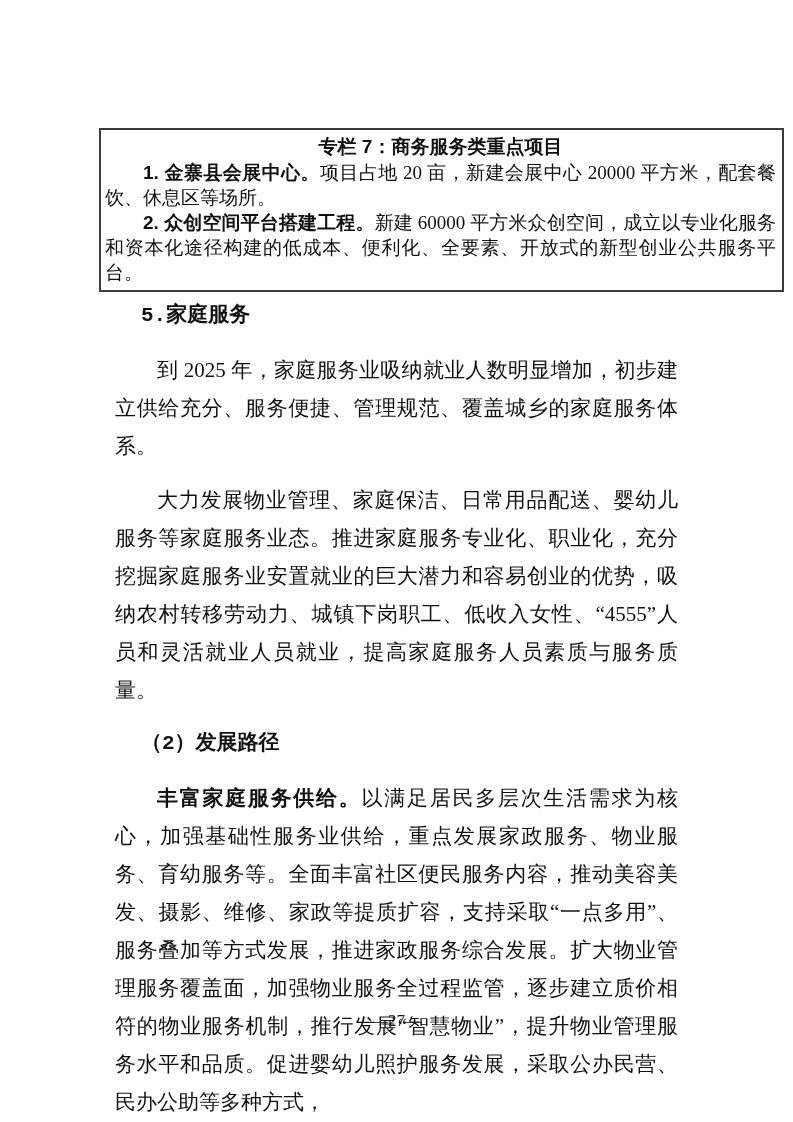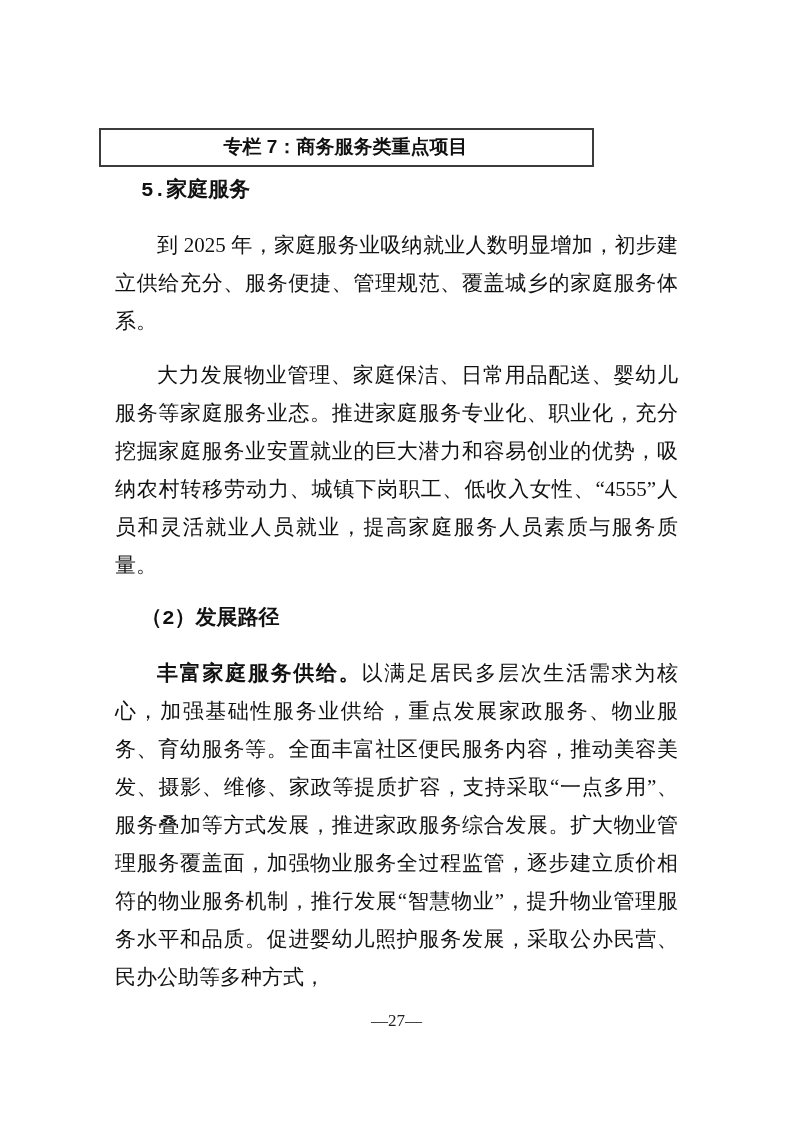--- a/index.html
+++ b/index.html
@@ -18,21 +18,21 @@
   }
   .content {
     position: absolute;
     left: 99px;
     top: 128px;
     width: 595px;
   }
   
   .box {
     box-sizing: border-box;
-    width: 495px;
+    width: 685px;
     border: 2px solid #3c3c3c;
     padding: 3px 6px 5px 4px;
   }
   .box-title {
     text-align: center;
     font-weight: 700;
     font-family: "Liberation Sans", "DejaVu Sans", sans-serif;
     font-size: 19px;
     line-height: 27px;
   }
@@ -79,20 +79,24 @@
   }
 </style>
 </head>
 <body>
 
 <div class="page">
   <div class="content">
 
     <div class="box">
       <div class="box-title">专栏 7：商务服务类重点项目</div>
+      <div class="box-paras">
+          <p class="para"><span class="seg-bold">1. 金寨县会展中心。</span><span>项目占地 20 亩，新建会展中心 20000 平方米，配套餐饮、休息区等场所。</span></p>
+          <p class="para"><span class="seg-bold">2. 众创空间平台搭建工程。</span><span>新建 60000 平方米众创空间，成立以专业化服务和资本化途径构建的低成本、便利化、全要素、开放式的新型创业公共服务平台。</span></p>
+        </div>
     </div>
 
     <div class="body-text">
       <h2 class="heading">5.家庭服务</h2>
 
       <div>
           <p class="para"><span>到 2025 年，家庭服务业吸纳就业人数明显增加，初步建立供给充分、服务便捷、管理规范、覆盖城乡的家庭服务体系。</span></p>
         </div>
 
       <div>

